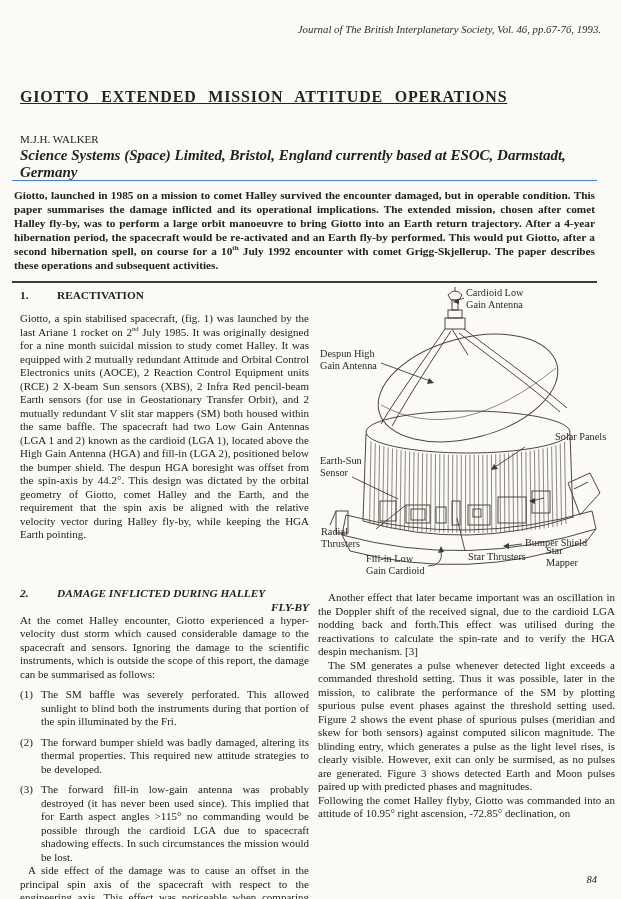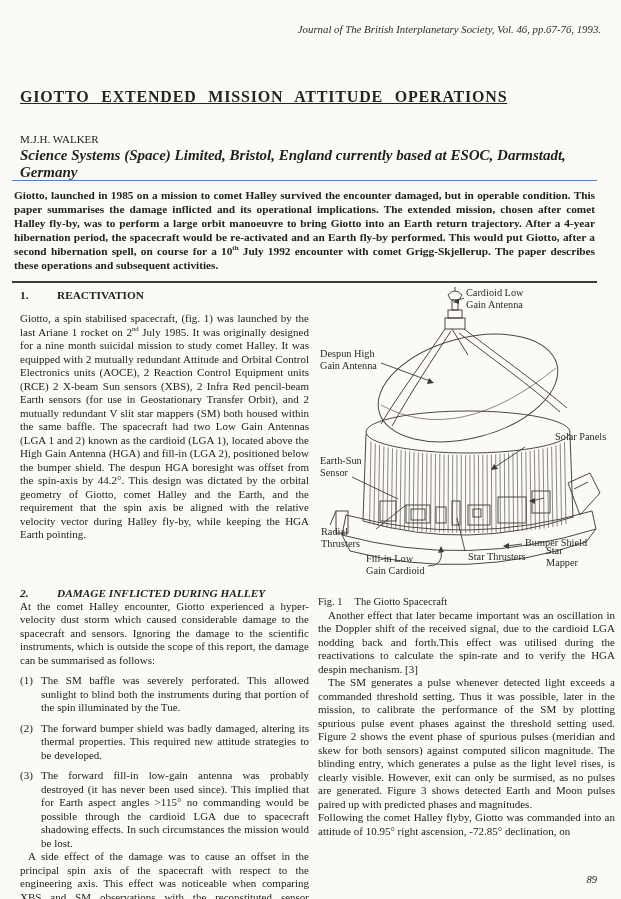--- a/index.html
+++ b/index.html
@@ -97,27 +97,28 @@
   <div class="sec-heading mb10">
     <span class="sec-num">1.</span><span>REACTIVATION</span>
   </div>
 
   <p class="body-text"><span>Giotto, a spin stabilised spacecraft, (fig. 1) was launched by the last Ariane 1 rocket on 2</span><sup>nd</sup><span> July 1985. It was originally designed for a nine month suicidal mission to study comet Halley. It was equipped with 2 mutually redundant Attitude and Orbital Control Electronics units (AOCE), 2 Reaction Control Equipment units (RCE) 2 X-beam Sun sensors (XBS), 2 Infra Red pencil-beam Earth sensors (for use in Geostationary Transfer Orbit), and 2 mutually redundant V slit star mappers (SM) both housed within the same baffle. The spacecraft had two Low Gain Antennas (LGA 1 and 2) known as the cardioid (LGA 1), located above the High Gain Antenna (HGA) and fill-in (LGA 2), positioned below the bumper shield. The despun HGA boresight was offset from the spin-axis by 44.2°. This design was dictated by the orbital geometry of Giotto, comet Halley and the Earth, and the requirement that the spin axis be aligned with the relative velocity vector during Halley fly-by, while keeping the HGA Earth pointing.</span></p>
 
   <div class="sec-heading mt44">
     <div>
       <span class="sec-num">2.</span><span>DAMAGE INFLICTED DURING HALLEY</span>
     </div>
+    <div class="sec-line2">FLY-BY</div>
   </div>
 
   <p class="body-text mt16">At the comet Halley encounter, Giotto experienced a hyper-velocity dust storm which caused considerable damage to the spacecraft and sensors. Ignoring the damage to the scientific instruments, which is outside the scope of this report, the damage can be summarised as follows:</p>
 
   <div class="dmg-item">
     <span class="marker">(1)</span>
-    <span class="item-text">The SM baffle was severely perforated. This allowed sunlight to blind both the instruments during that portion of the spin illuminated by the Tue.</span>
+    <span class="item-text">The SM baffle was severely perforated. This allowed sunlight to blind both the instruments during that portion of the spin illuminated by the Fri.</span>
   </div>
   <div class="dmg-item">
     <span class="marker">(2)</span>
     <span class="item-text">The forward bumper shield was badly damaged, altering its thermal properties. This required new attitude strategies to be developed.</span>
   </div>
   <div class="dmg-item">
     <span class="marker">(3)</span>
     <span class="item-text">The forward fill-in low-gain antenna was probably destroyed (it has never been used since). This implied that for Earth aspect angles &gt;115° no commanding would be possible through the cardioid LGA due to spacecraft shadowing effects. In such circumstances the mission would be lost.</span>
   </div>
 
@@ -257,24 +258,21 @@
     <div class="fig-label" style="left:228px; top:222px;margin-top:38px;">Star
 Mapper</div>
     <div class="fig-label" style="left:3px;   top:241px;">Radial
 Thrusters</div>
     <div class="fig-label" style="left:207px; top:252px;">Bumper Shield</div>
     <div class="fig-label" style="left:150px; top:266px;">Star Thrusters</div>
     <div class="fig-label" style="left:48px;  top:268px;">Fill-in Low
 Gain Cardioid</div>
   </div>
 
-  <div class="fig-caption">
-    <span>Fig. 1</span><span class="cap-text">The Giotto Spacecraft</span>
-  </div>
 
   <p class="body-text mt12 indent10">Another effect that later became important was an oscillation in the Doppler shift of the received signal, due to the cardioid LGA nodding back and forth.This effect was utilised during the reactivations to calculate the spin-rate and to verify the HGA despin mechanism. [3]</p>
   <p class="body-text indent10">The SM generates a pulse whenever detected light exceeds a commanded threshold setting. Thus it was possible, later in the mission, to calibrate the performance of the SM by plotting spurious pulse event phases against the threshold setting used. Figure 2 shows the event phase of spurious pulses (meridian and skew for both sensors) against computed silicon magnitude. The blinding entry, which generates a pulse as the light level rises, is clearly visible. However, exit can only be surmised, as no pulses are generated. Figure 3 shows detected Earth and Moon pulses paired up with predicted phases and magnitudes.</p>
 
 
   <p class="body-text mt12">Following the comet Halley flyby, Giotto was commanded into an attitude of 10.95° right ascension, -72.85° declination, on</p>
 </div>
 
-<div class="abs page-number">89</div>
+<div class="abs page-number">84</div>
 
 </body></html>

